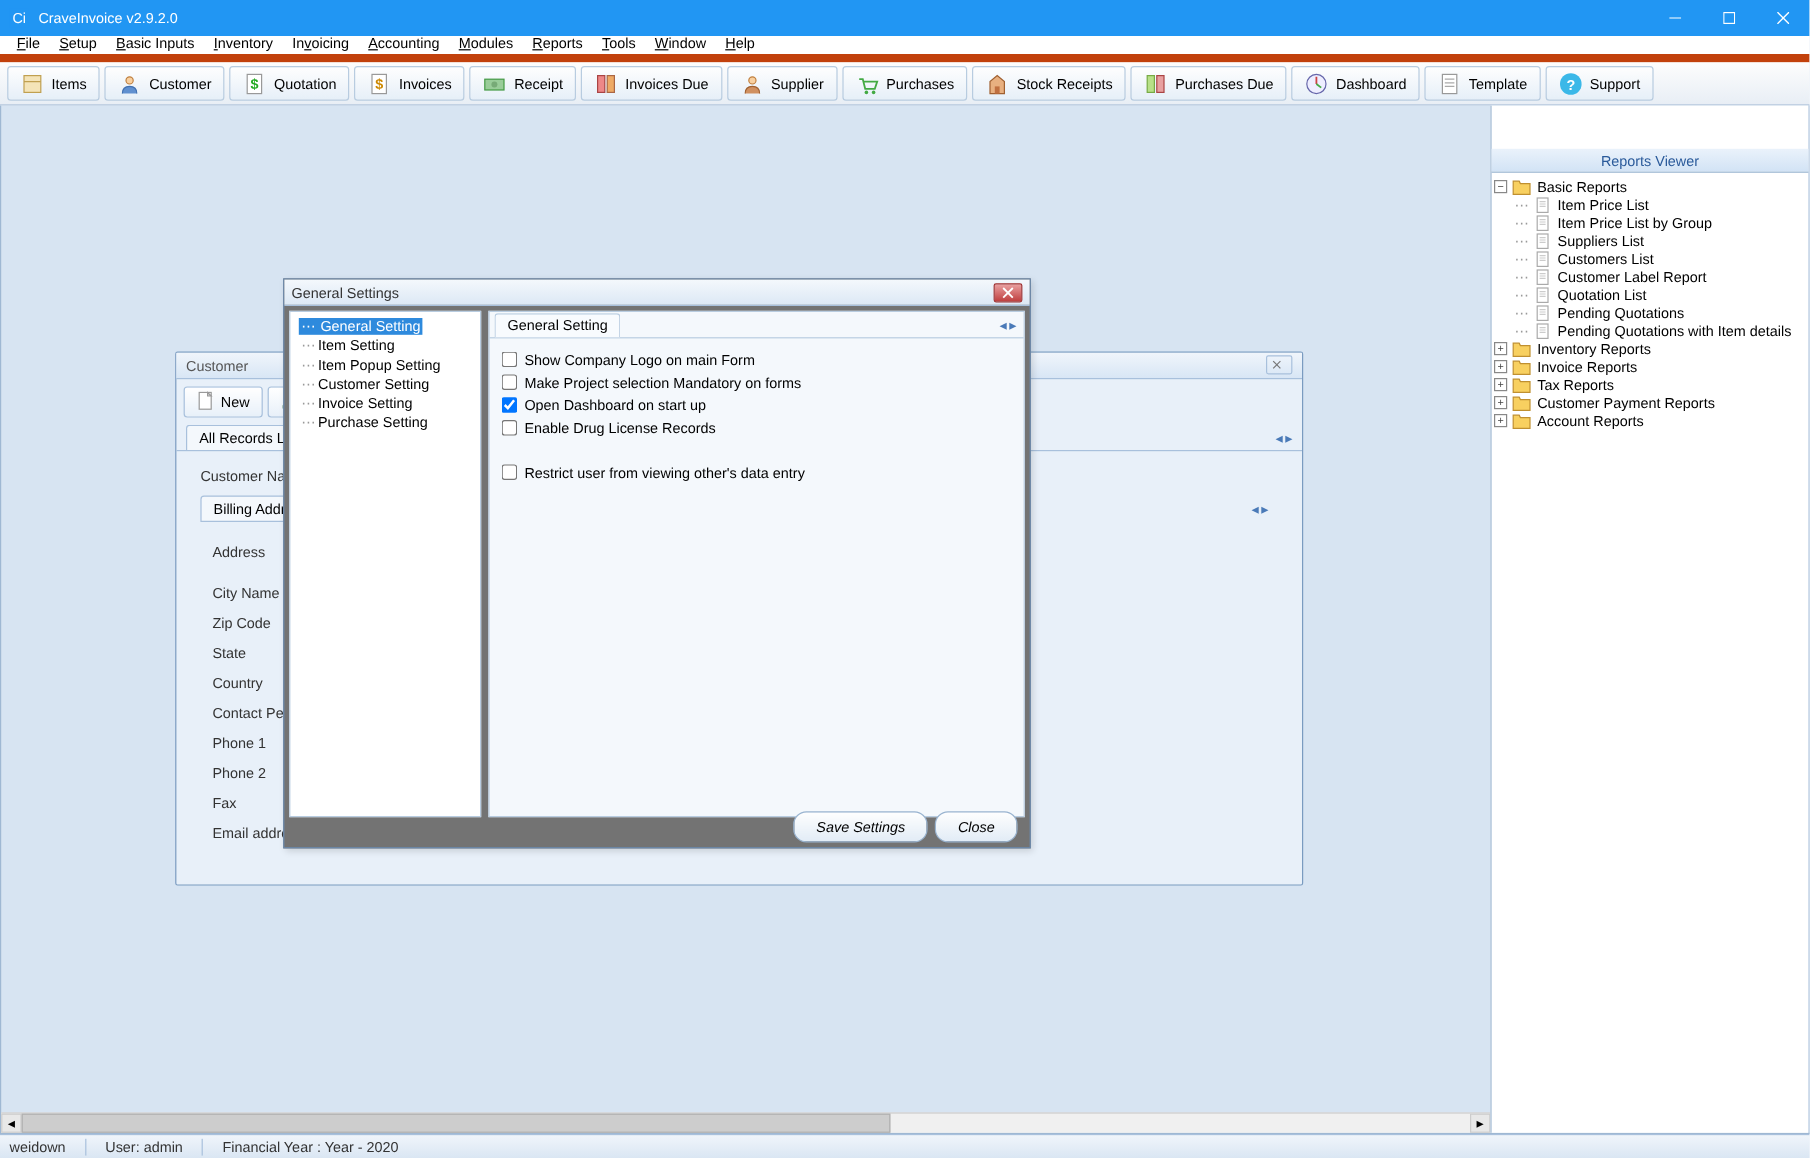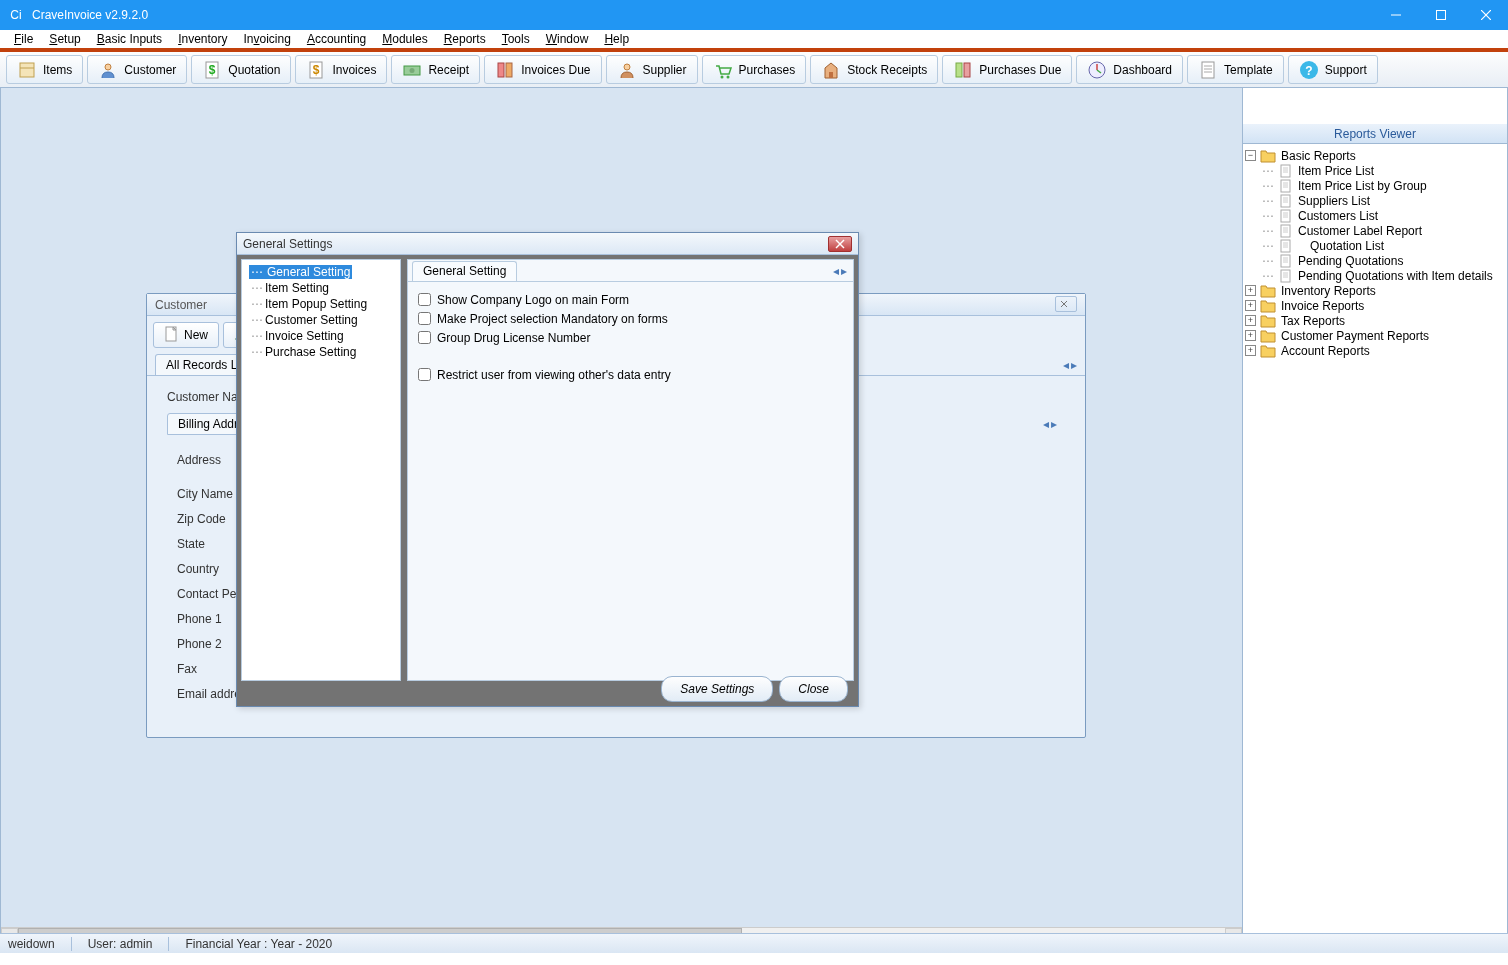--- a/index.html
+++ b/index.html
@@ -6,21 +6,21 @@
 body { width: 1508px; height: 965px; background: #fff; overflow: hidden; position: relative; }
 
 
 .titlebar { height: 30px; background: #2196F3; display: flex; align-items: center; color: #fff; }
 .titlebar .app-icon { margin: 0 8px; width: 16px; height: 16px; display: flex; align-items: center; justify-content: center; }
 .titlebar .title { flex: 1; font-size: 12px; }
 .titlebar .win-controls { display: flex; }
 .titlebar .win-btn { width: 45px; height: 30px; display: flex; align-items: center; justify-content: center; cursor: pointer; }
 
 
-.menubar { height: 22px; background: #fff; display: flex; align-items: flex-start; padding: 0 6px; border-bottom: 4px solid #c2410c; }
+.menubar { height: 22px; background: #fff; display: flex; align-items: flex-end; padding: 0 6px; border-bottom: 7px solid #c2410c; }
 .menubar .menu-item { padding: 2px 8px; cursor: pointer; }
 .menubar .mnemonic { text-decoration: underline; }
 
 
 .toolbar { height: 36px; background: linear-gradient(#fdfdfd, #e8eef5); border-bottom: 1px solid #9fb8d3; display: flex; align-items: stretch; padding: 0 4px; }
 .tool-btn { display: flex; align-items: center; padding: 0 10px; border: 1px solid #b8cce0; border-radius: 3px; margin: 3px 2px; background: linear-gradient(#fefefe, #e6eff8); cursor: pointer; gap: 6px; }
 .tool-btn .ticon { width: 20px; height: 20px; display: flex; align-items: center; justify-content: center; }
 
 
 .main { position: absolute; top: 88px; left: 0; right: 0; bottom: 20px; background: #d7e4f2; border: 1px solid #9fb8d3; border-top: none; }
@@ -65,21 +65,21 @@
 .sd-right-tab { padding: 2px 10px; border: 1px solid #b8cce0; border-bottom: none; background: #f8fbfe; border-radius: 3px 3px 0 0; margin-top: 1px; }
 .sd-right-nav { display:flex; gap:2px; padding-right:6px; align-items:center; color:#4a7ab8; font-size:10px; }
 .sd-options { padding: 8px 10px; flex: 1; }
 .opt { display: flex; align-items: center; gap: 6px; height: 19px; }
 .opt-gap { height: 18px; }
 .opt input[type=checkbox] { width: 13px; height: 13px; cursor: pointer; }
 .sd-footer-outer { position: absolute; bottom: 4px; right: 10px; display: flex; gap: 6px; }
 .sd-btn { height: 26px; padding: 0 18px; border: 1px solid #9ab4d0; border-radius: 11px; background: linear-gradient(#fefefe, #e2ecf6); cursor: pointer; font-style: italic; }
 
 
-.statusbar { position: absolute; bottom: 12px; left: 0; right: 0; height: 20px; background: linear-gradient(#f0f5fb, #dae6f3); border-top: 1px solid #a8c0dc; display: flex; align-items: center; padding: 0 8px; gap: 16px; color: #333; }
+.statusbar { position: absolute; bottom: 0; left: 0; right: 0; height: 20px; background: linear-gradient(#f0f5fb, #dae6f3); border-top: 1px solid #a8c0dc; display: flex; align-items: center; padding: 0 8px; gap: 16px; color: #333; }
 .statusbar .sep { border-left: 1px solid #a8c0dc; height: 14px; }
 
 
 .hscroll { position: absolute; bottom: 0; left: 0; right: 265px; height: 17px; background: #f0f0f0; border-top: 1px solid #ccc; display: flex; }
 .hscroll .arrow { width: 17px; background: #e8e8e8; border: 1px solid #ccc; display: flex; align-items: center; justify-content: center; cursor: pointer; }
 .hscroll .track { flex: 1; position: relative; }
 .hscroll .thumb { position: absolute; left: 0; width: 60%; height: 100%; background: #cdcdcd; border: 1px solid #b0b0b0; }
 </style>
 </head>
 <body>
@@ -380,22 +380,26 @@
         <div class="sd-options" id="sd-options">
             <div class="opt">
               <input type="checkbox" style="">
               <span>Show Company Logo on main Form</span>
             </div>
             <div class="opt">
               <input type="checkbox" style="">
               <span>Make Project selection Mandatory on forms</span>
             </div>
             <div class="opt">
+              <input type="checkbox" checked="" style="">
+              <span>Open Dashboard on start up</span>
+            </div>
+            <div class="opt">
               <input type="checkbox" style="">
-              <span>Group Drug License Number</span>
+              <span>Enable Drug License Records</span>
             </div>
             <div class="opt-gap"></div>
             <div class="opt">
               <input type="checkbox" style="">
               <span>Restrict user from viewing other's data entry</span>
             </div>
           </div>
       </div>
     </div>
     <div class="sd-footer-outer">
@@ -473,21 +477,21 @@
           <span style="margin-left:3px">Customer Label Report</span>
         </div>
         <div class="tree-row" style="padding-left:14px">
           <span class="tree-conn">⋯</span>
           <svg class="doc-icon" viewBox="0 0 14 14">
             <rect x="2" y="1" width="9" height="12" fill="#fff" stroke="#aaa"></rect>
             <line x1="4" y1="4" x2="9" y2="4" stroke="#ccc"></line>
             <line x1="4" y1="6" x2="9" y2="6" stroke="#ccc"></line>
             <line x1="4" y1="8" x2="9" y2="8" stroke="#ccc"></line>
           </svg>
-          <span style="margin-left:15px">Quotation List</span>
+          <span style="margin-left:3px">Quotation List</span>
         </div>
         <div class="tree-row" style="padding-left:14px">
           <span class="tree-conn">⋯</span>
           <svg class="doc-icon" viewBox="0 0 14 14">
             <rect x="2" y="1" width="9" height="12" fill="#fff" stroke="#aaa"></rect>
             <line x1="4" y1="4" x2="9" y2="4" stroke="#ccc"></line>
             <line x1="4" y1="6" x2="9" y2="6" stroke="#ccc"></line>
             <line x1="4" y1="8" x2="9" y2="8" stroke="#ccc"></line>
           </svg>
           <span style="margin-left:3px">Pending Quotations</span>

